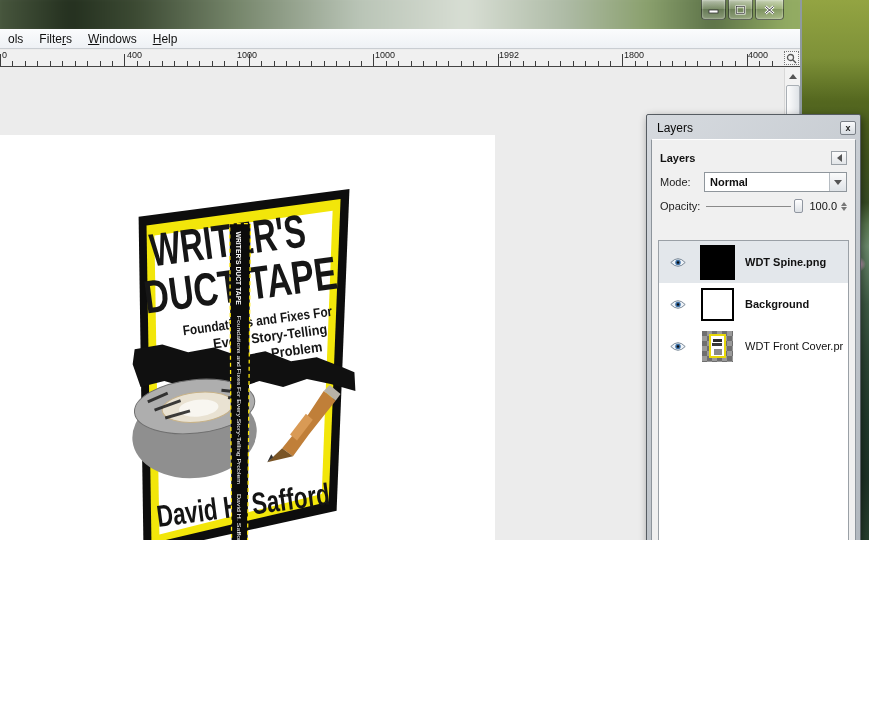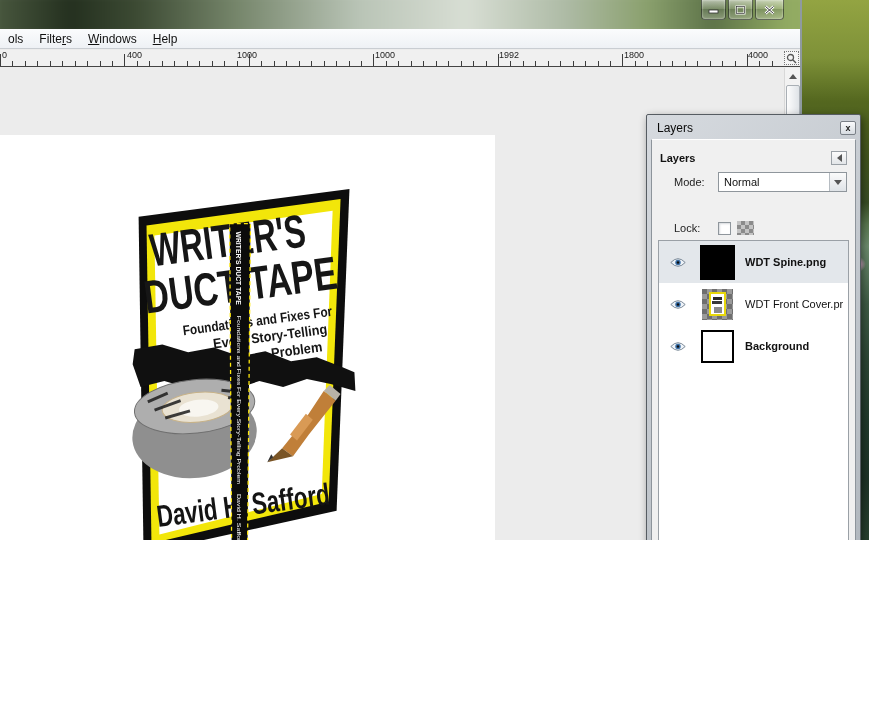--- a/index.html
+++ b/index.html
@@ -90,25 +90,25 @@
     font-size:9px; font-weight:bold; color:#222; line-height:1; }
   .ld-body { position:absolute; left:4px; top:24px; width:205px; height:536px; background:#f0f0f0;
     border:1px solid #8d949b; border-top-color:#fff; }
   .ld-inner { position:absolute; inset:2px; background:#f0f0f0; font-size:11px; color:#111; }
 
   .ld-head { position:absolute; left:6px; top:8px; right:6px; height:16px; display:flex; align-items:center; }
   .ld-head .lbl { flex:1; font-weight:bold; }
   .mini-btn { width:16px; height:14px; border:1px solid #9aa0a6; background:linear-gradient(180deg,#fcfcfc,#e2e5e8);
     display:flex; align-items:center; justify-content:center; }
 
-  .ld-row { position:absolute; left:20px; right:6px; height:20px; display:flex; align-items:center; }
+  .ld-row { position:absolute; left:6px; right:6px; height:20px; display:flex; align-items:center; }
   .row-mode { top:30px; } .row-opacity { top:54px; } .row-lock { top:76px; }
   .ld-row .rl { width:44px; color:#222; }
   .dd { flex:1; height:20px; border:1px solid #8f969c; background:#fff; display:flex; align-items:center; }
-  .dd .val { flex:1; padding-left:5px; }
+  .dd .val { flex:1; padding-left:5px;font-weight:bold; }
   .dd .btn { width:17px; height:18px; border-left:1px solid #b6bcc2; background:linear-gradient(180deg,#fbfbfb,#dfe3e7);
     display:flex; align-items:center; justify-content:center; }
   .slider { position:relative; flex:1; height:16px; }
   .slider .track { position:absolute; left:2px; right:14px; top:8px; height:1px; background:#8a8a8a; }
   .slider .sthumb { position:absolute; right:2px; top:1px; width:9px; height:14px; background:linear-gradient(180deg,#fff,#dde1e5);
     border:1px solid #9096 9c; border:1px solid #9096a0; border-radius:2px; }
   .opacity-val { width:34px; text-align:right; padding-right:2px; }
   .spin { display:flex; flex-direction:column; gap:1px; margin-left:2px; }
   .spin .tri-up { border-left-width:3px; border-right-width:3px; border-bottom-width:4px; border-bottom-color:#777; }
   .spin .tri-down { border-left-width:3px; border-right-width:3px; border-top-width:4px; border-top-color:#777; }
@@ -306,26 +306,33 @@
         <div class="ld-row row-mode">
           <span class="rl">Mode:</span>
           <div class="dd">
             <span class="val">Normal</span>
             <div class="btn">
                 <div class="tri-down"></div>
               </div>
           </div>
         </div>
 
-
-        <div class="ld-row row-lock">
-          <span class="rl">Lock:</span>
-          <div class="checkbox"></div>
-          <div class="lock-checker"></div>
-        </div>
+        <div class="ld-row row-opacity">
+          <span class="rl">Opacity:</span>
+          <div class="slider">
+            <div class="track"></div>
+            <div class="sthumb"></div>
+          </div>
+          <span class="opacity-val">100.0</span>
+          <div class="spin">
+            <div class="tri-up"></div>
+            <div class="tri-down"></div>
+          </div>
+        </div>
+
 
         <div class="layer-list">
           <div class="layer-row selected">
             <div class="eye-cell">
               <svg width="16" height="11" viewBox="0 0 20 12">
                   <path d="M1,6 Q10,-3.5 19,6 Q10,15.5 1,6 Z" fill="#eef3f8" stroke="#5f7080" stroke-width="1"></path>
                   <circle cx="10" cy="6" r="3.4" fill="#3a6ea5"></circle>
                   <circle cx="10" cy="6" r="1.5" fill="#0d0d0d"></circle>
                 </svg>
             </div>
@@ -336,38 +343,38 @@
           </div>
           <div class="layer-row">
             <div class="eye-cell">
               <svg width="16" height="11" viewBox="0 0 20 12">
                   <path d="M1,6 Q10,-3.5 19,6 Q10,15.5 1,6 Z" fill="#eef3f8" stroke="#5f7080" stroke-width="1"></path>
                   <circle cx="10" cy="6" r="3.4" fill="#3a6ea5"></circle>
                   <circle cx="10" cy="6" r="1.5" fill="#0d0d0d"></circle>
                 </svg>
             </div>
             <div class="thumb-cell">
-                <div class="thumb-checker">
-                  <div class="art"></div>
-                </div>
+                <div class="thumb-white"></div>
               </div>
-            <span class="layer-name">WDT Front Cover.pr</span>
+            <span class="layer-name b">Background</span>
           </div>
           <div class="layer-row">
             <div class="eye-cell">
               <svg width="16" height="11" viewBox="0 0 20 12">
                   <path d="M1,6 Q10,-3.5 19,6 Q10,15.5 1,6 Z" fill="#eef3f8" stroke="#5f7080" stroke-width="1"></path>
                   <circle cx="10" cy="6" r="3.4" fill="#3a6ea5"></circle>
                   <circle cx="10" cy="6" r="1.5" fill="#0d0d0d"></circle>
                 </svg>
             </div>
             <div class="thumb-cell">
-                <div class="thumb-white"></div>
+                <div class="thumb-checker">
+                  <div class="art"></div>
+                </div>
               </div>
-            <span class="layer-name b">Background</span>
+            <span class="layer-name">WDT Front Cover.pr</span>
           </div>
         </div>
 
         <div class="ld-hscroll">
           <div class="arrow-btn la">
               <div class="tri-left"></div>
             </div>
           <div class="track"></div>
           <div class="thumb">
               <div class="grip">

